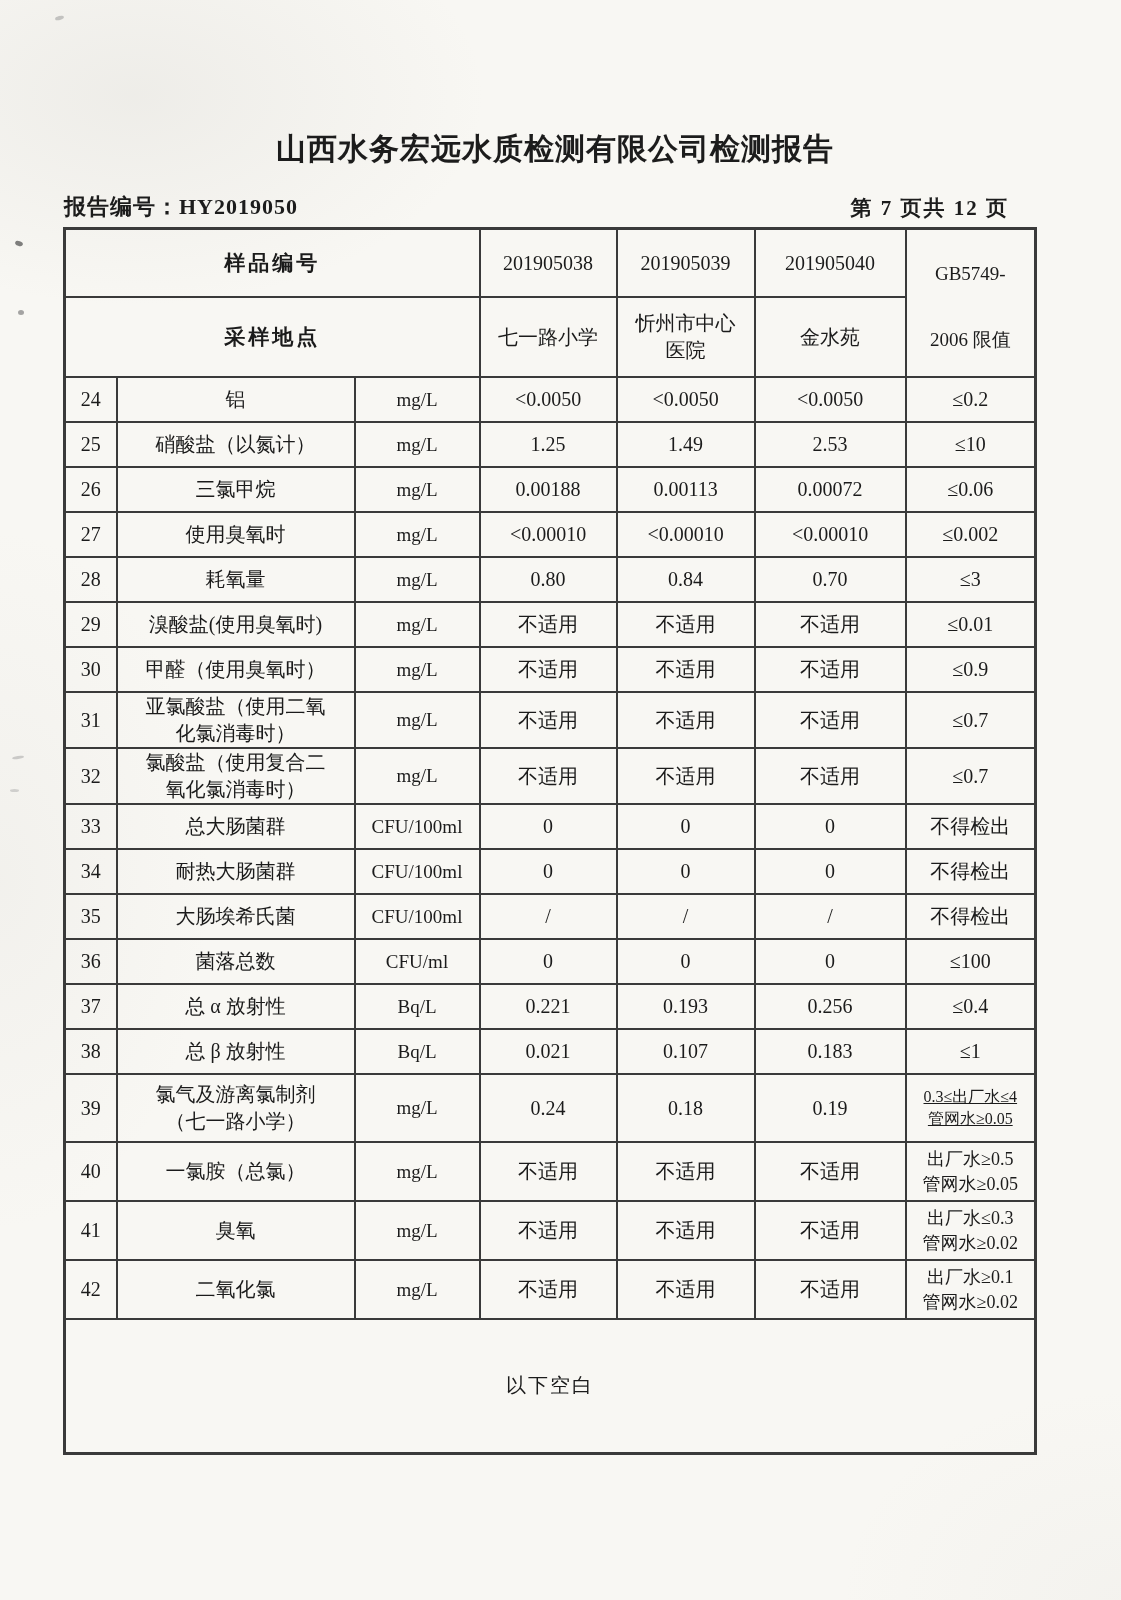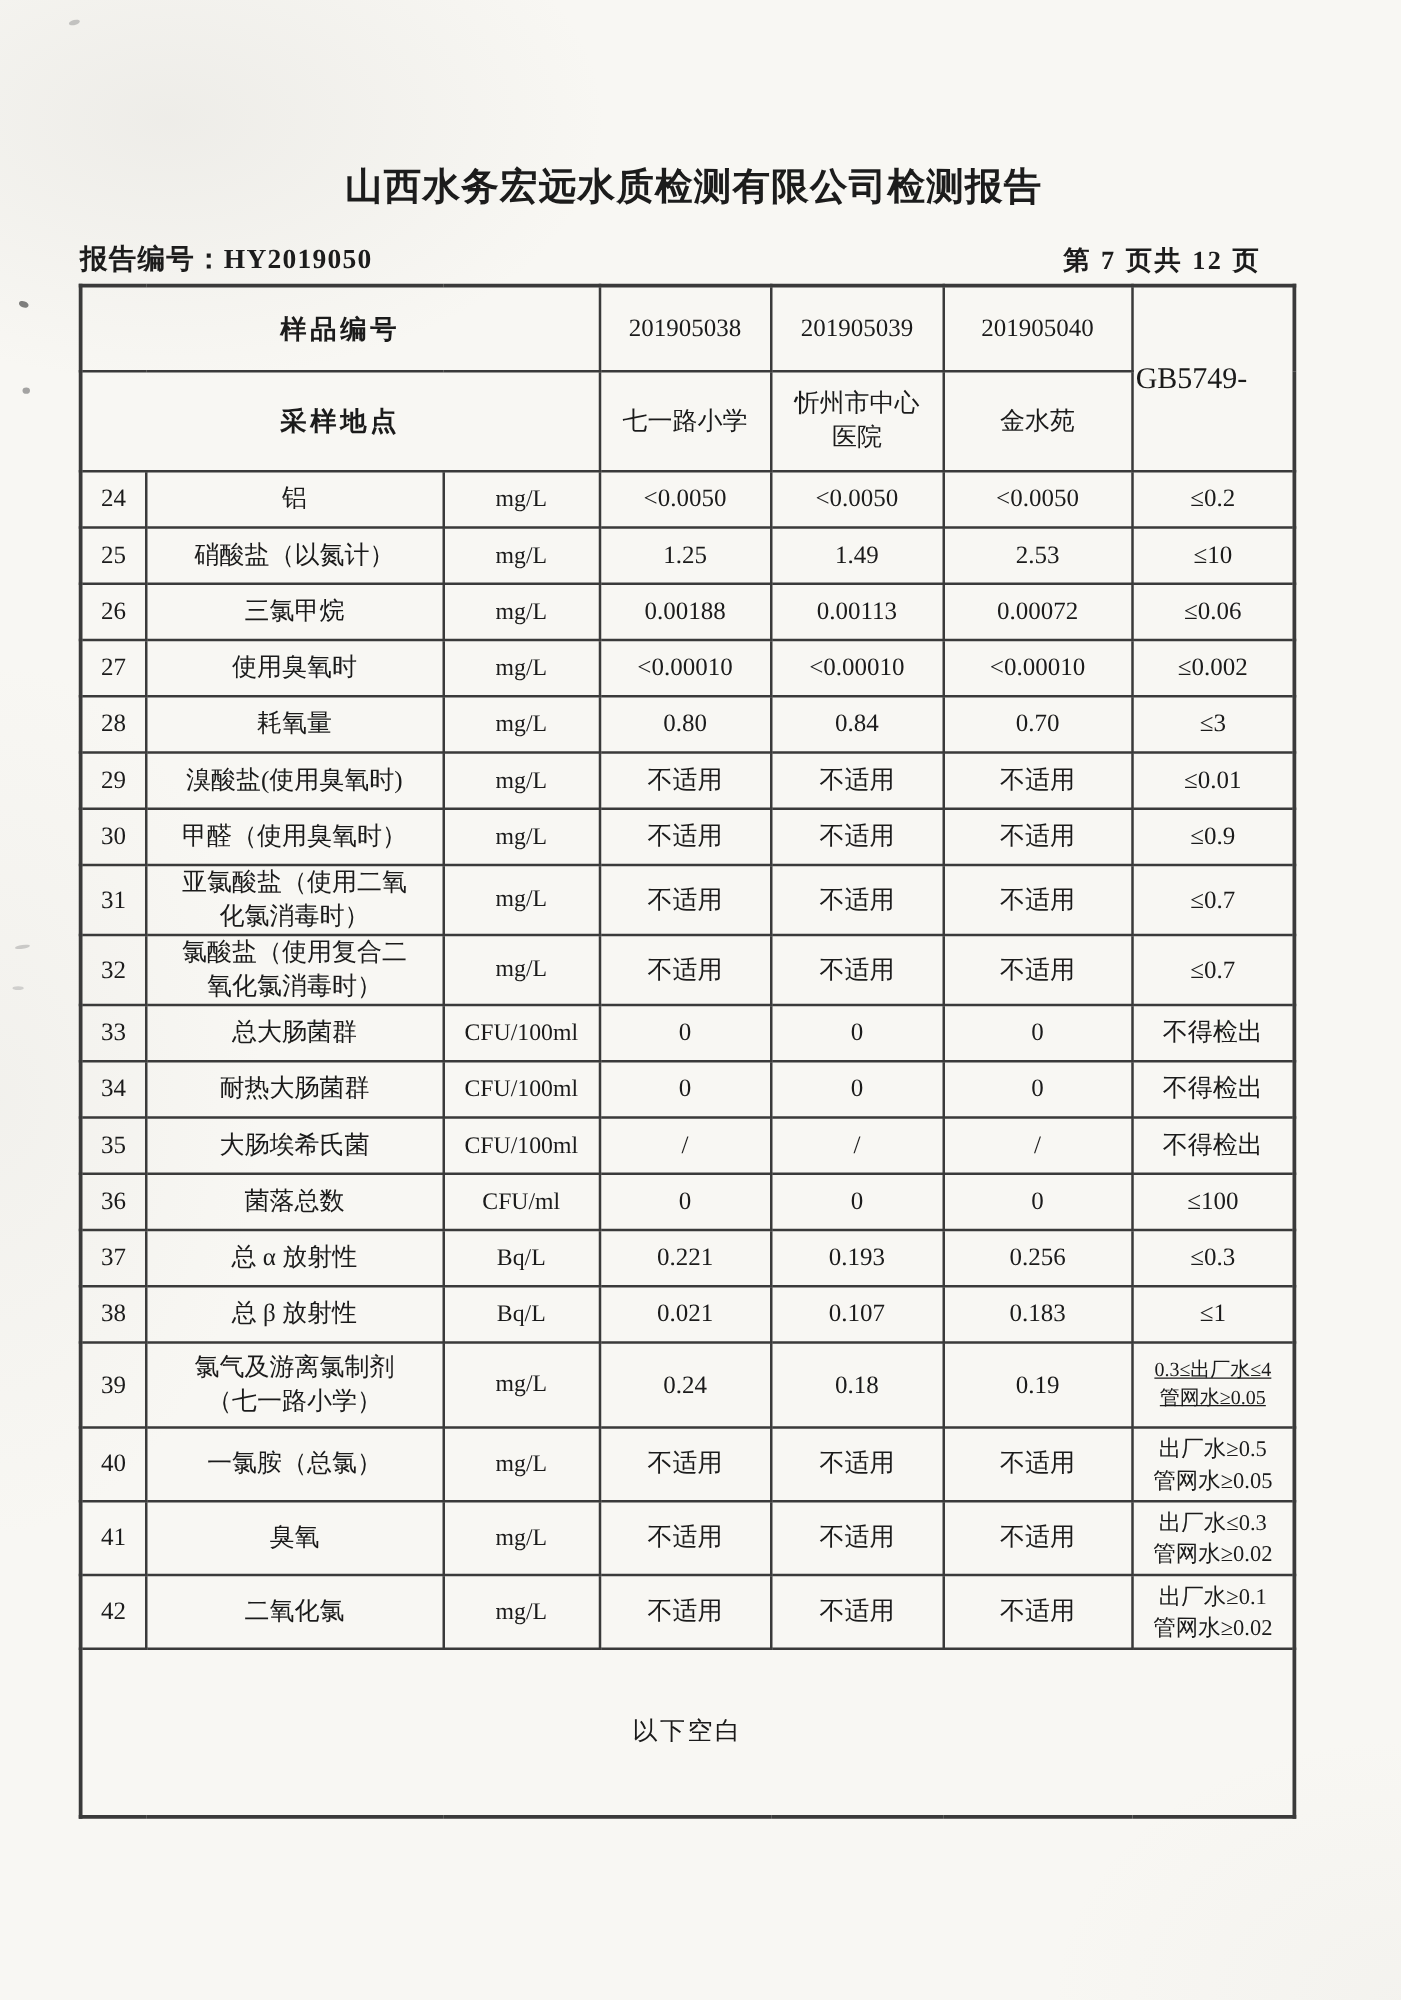--- a/index.html
+++ b/index.html
@@ -47,22 +47,22 @@
   }
   tr.hr1{height:48px;} tr.hr2{height:56px;}
   tr.rs{height:45px;} tr.rt{height:49px;} tr.rx{height:68px;} tr.rl{height:59px;} tr.rb{height:134px;}
   td.hlabel{font-size:21px;letter-spacing:3px;font-weight:bold;}
   td.hid{font-size:20px;}
   td.name{text-align:left;padding-left:12px;}
   td.unit{font-size:19px;}
   td.lim-sm{font-size:16px;line-height:1.6;padding:0 1px;text-decoration:underline;}
   td.lim-md{font-size:18px;line-height:1.65;}
   .stdwrap{
-    display:flex;flex-direction:row;justify-content:space-between;
-    align-items:center;height:84px;padding:4px 0;font-size:24px;gap:40px;
+    display:flex;flex-direction:column;justify-content:space-between;
+    align-items:center;height:84px;padding:4px 0;font-size:19px;gap:40px;
   }
   td.blank{
     text-align:left;vertical-align:top;
     padding:14px 0 0 14px;font-size:20px;letter-spacing:2px;
   }
   .speck{position:absolute;border-radius:50%;}
   .sp1{left:15px;top:241px;width:8px;height:5px;background:#555;opacity:.75;transform:rotate(20deg);}
   .sp2{left:18px;top:310px;width:6px;height:5px;background:#777;opacity:.65;}
   .sp3{left:55px;top:16px;width:9px;height:4px;background:#9a9a9a;opacity:.55;transform:rotate(-15deg);}
   .sp4{left:12px;top:756px;width:12px;height:3px;background:#9f9f9f;opacity:.5;transform:rotate(-8deg);}
@@ -229,21 +229,21 @@
         <td>0</td>
         <td>≤100</td>
       </tr>
       <tr class="rs">
         <td>37</td>
         <td class="name">总 α 放射性</td>
         <td class="unit">Bq/L</td>
         <td>0.221</td>
         <td>0.193</td>
         <td>0.256</td>
-        <td>≤0.3</td>
+        <td>≤0.4</td>
       </tr>
       <tr class="rs">
         <td>38</td>
         <td class="name">总 β 放射性</td>
         <td class="unit">Bq/L</td>
         <td>0.021</td>
         <td>0.107</td>
         <td>0.183</td>
         <td>≤1</td>
       </tr>

